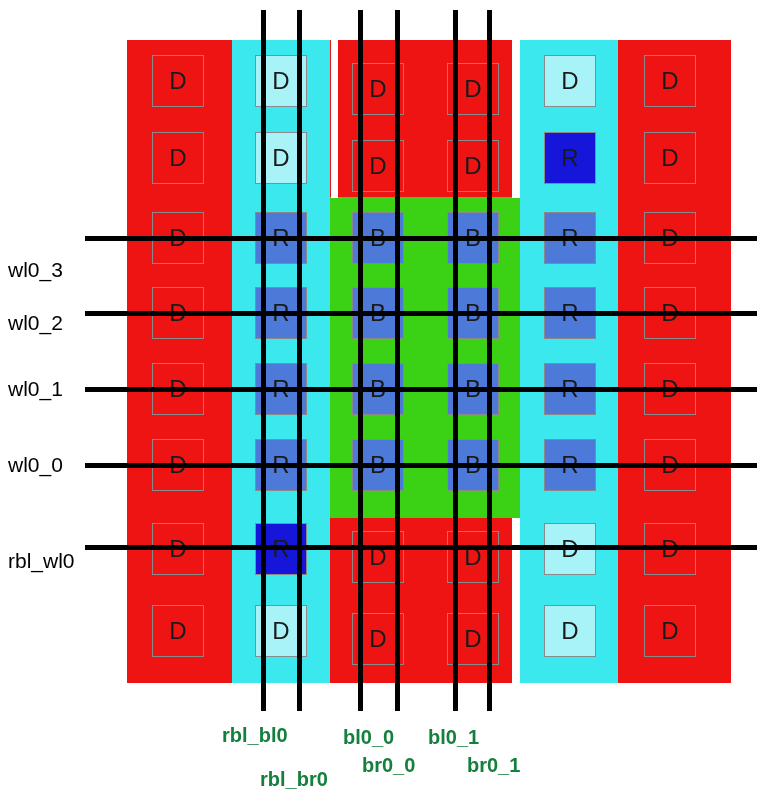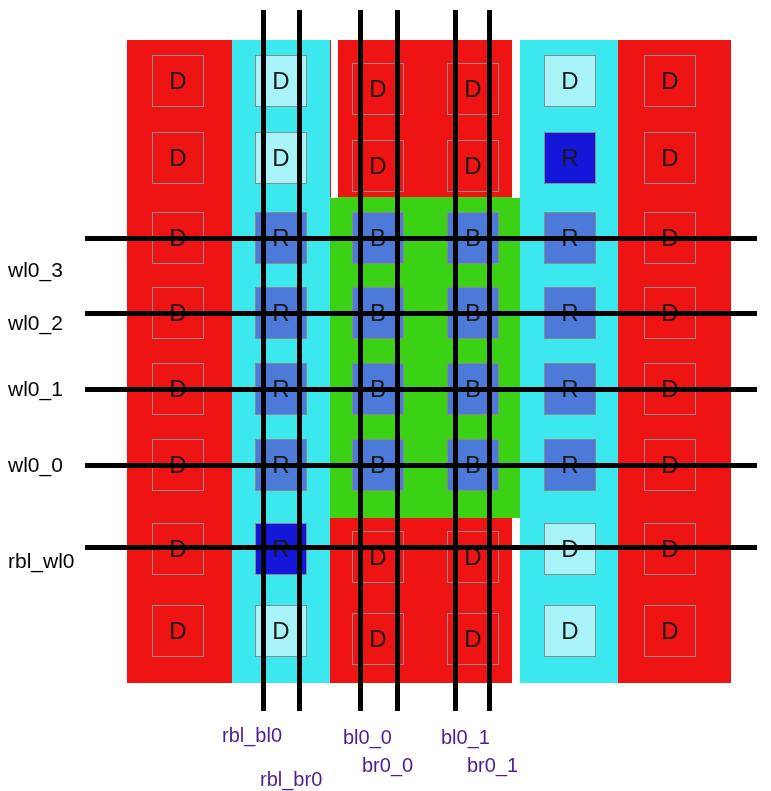--- a/index.html
+++ b/index.html
@@ -34,21 +34,21 @@
 
   .hline { position:absolute; left:85px; width:672px; height:5px; background:var(--line,#000); }
   .vline { position:absolute; top:10px; width:5px; height:701px; background:var(--line,#000); }
 
   .wl-label {
     position:absolute; left:8px; height:28px; line-height:28px;
     font-size:21px; color:#000;
     white-space:nowrap;
   }
   .bl-label {
-    position:absolute; font-size:20px; color:#4c1d95; white-space:nowrap;
+    position:absolute; font-size:20px; color:#15803d; white-space:nowrap;font-weight:bold;
   }
 </style>
 </head>
 <body>
 
 <div class="stage">
   <div class="rect bg-core"></div>
   <div class="rect strip-l"></div>
   <div class="rect strip-r"></div>
   <div class="rect green-block"></div>
@@ -124,16 +124,16 @@
       <div class="wl-label" style="top: 309px;">wl0_2</div>
       <div class="wl-label" style="top: 375px;">wl0_1</div>
       <div class="wl-label" style="top: 451px;">wl0_0</div>
       <div class="wl-label" style="top: 547px;">rbl_wl0</div>
     </div>
   <div id="bl-labels">
       <div class="bl-label" style="left: 222px; top: 724px;">rbl_bl0</div>
       <div class="bl-label" style="left: 260px; top: 768px;">rbl_br0</div>
       <div class="bl-label" style="left: 343px; top: 726px;">bl0_0</div>
       <div class="bl-label" style="left: 362px; top: 754px;">br0_0</div>
-      <div class="bl-label" style="left: 441px; top: 726px; text-align: right;">bl0_1</div>
+      <div class="bl-label" style="left: 428px; top: 726px; text-align: right;">bl0_1</div>
       <div class="bl-label" style="left: 467px; top: 754px;">br0_1</div>
     </div>
 </div>
 
 </body></html>

